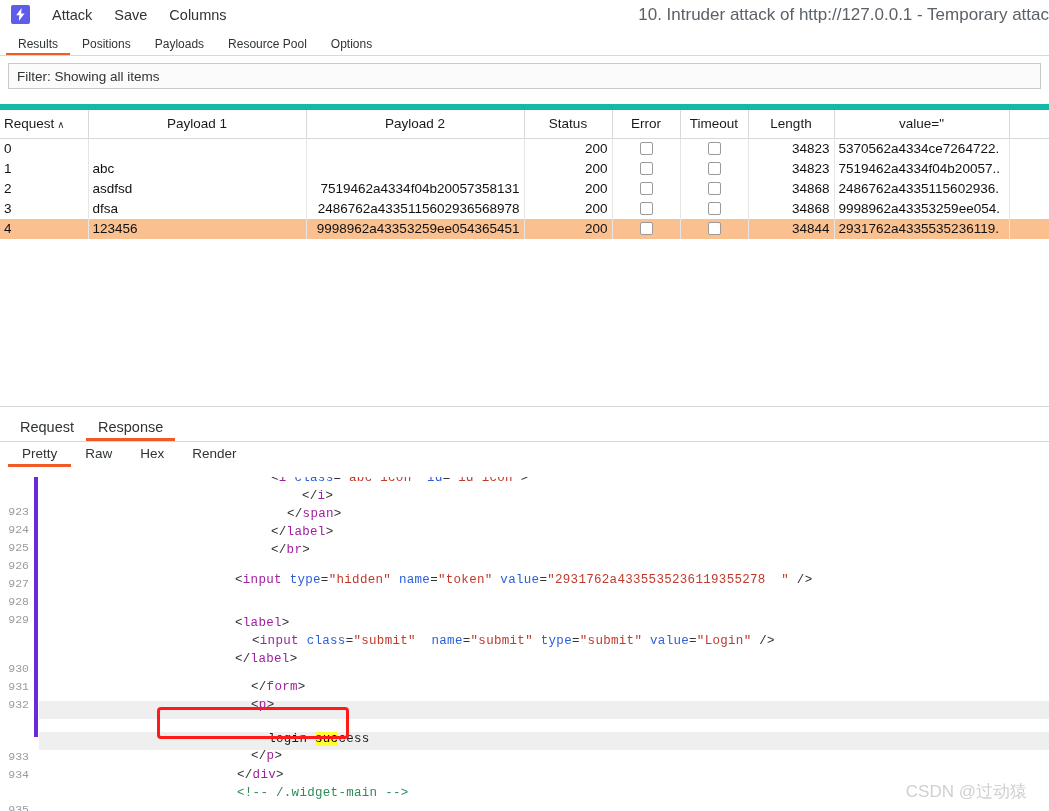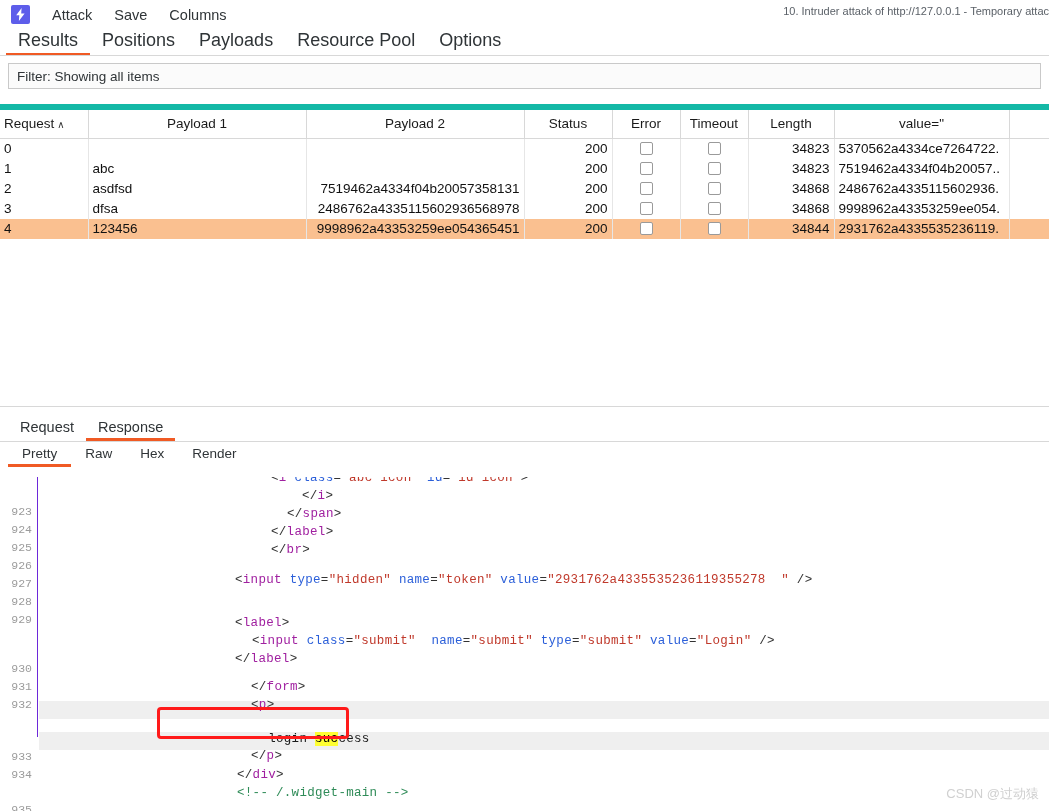--- a/index.html
+++ b/index.html
@@ -21,32 +21,32 @@
     width: 19px; height: 19px; margin-left: 11px; background: #5d5dea;
     border-radius: 2px; display: flex; align-items: center; justify-content: center;
     color: #fff; font-size: 13px; line-height: 1; font-weight: bold;
   }
   .menu-item {
     font-size: 14.5px; color: #2f3437; padding: 0 0 0 0; margin-left: 22px;
     white-space: nowrap; cursor: default;
   }
   .win-title {
     position: absolute; right: 0px; top: 5px;
-    font-size: 11px; color: #5b6168; white-space: nowrap;
+    font-size: 17px; color: #5b6168; white-space: nowrap;
     overflow: hidden; text-overflow: clip; max-width: 560px;
     text-align: center; direction: ltr;
   }
 
   
   .tabstrip {
     position: absolute; left: 0; top: 29px; width: 1049px; height: 27px;
     display: flex; align-items: flex-end; background: #fff;
   }
   .tab {
-    font-size: 18px; color: #2f3437; padding: 0 12px 5px 12px;
+    font-size: 12px; color: #2f3437; padding: 0 12px 5px 12px;
     white-space: nowrap; cursor: default; position: relative;
   }
   .tab:first-child { margin-left: 6px; }
   .tab.active::after {
     content: ""; position: absolute; left: 0; right: 0; bottom: 0;
     height: 3px; background: #f05a24;
   }
   .tabstrip-rule {
     position: absolute; left: 0; top: 55px; width: 1049px;
     height: 1px; background: #d8d8d8;
@@ -130,21 +130,21 @@
 
   
   .code-area {
     position: absolute; left: 0; top: 477px; width: 1049px; height: 334px;
     background: #fff; overflow: hidden;
     font-family: "Liberation Mono", "DejaVu Sans Mono", monospace;
     font-size: 12.5px;
   }
   .gutter {
     position: absolute; left: 0; top: 0; width: 38px; height: 260px;
-    border-right: 1px solid #6d28d9; background: #fff;
+    border-right: 4px solid #6d28d9; background: #fff;
   }
   .gutter .ln {
     position: absolute; right: 5px; color: #9b9b9b; font-size: 11.5px;
     font-family: "Liberation Mono", "DejaVu Sans Mono", monospace;
     text-align: right; white-space: nowrap;
   }
   .code-lines { position: absolute; left: 39px; top: 0; right: 0; height: 334px; }
   .cl {
     position: absolute; left: 0; white-space: pre; font-size: 12.5px;
     font-family: "Liberation Mono", "DejaVu Sans Mono", monospace;
@@ -161,21 +161,21 @@
   .cmt   { color: #2e8b57; }
   .hilite { background: #ffff33; }
 
   .redbox {
     position: absolute; left: 196px; top: 707px; width: 192px; height: 32px;
     border: 3px solid #ff1a1a; border-radius: 4px; background: transparent;
     pointer-events: none;
   }
 
   .watermark {
-    position: absolute; right: 10px; bottom: 8px; font-size: 13px;
+    position: absolute; right: 22px; bottom: 8px; font-size: 17px;
     color: #d0d0d0; white-space: nowrap;
     font-family: "Liberation Sans", sans-serif;
   }
 </style>
 </head>
 <body>
 
 <div id="app">
 
   <div class="menubar">

